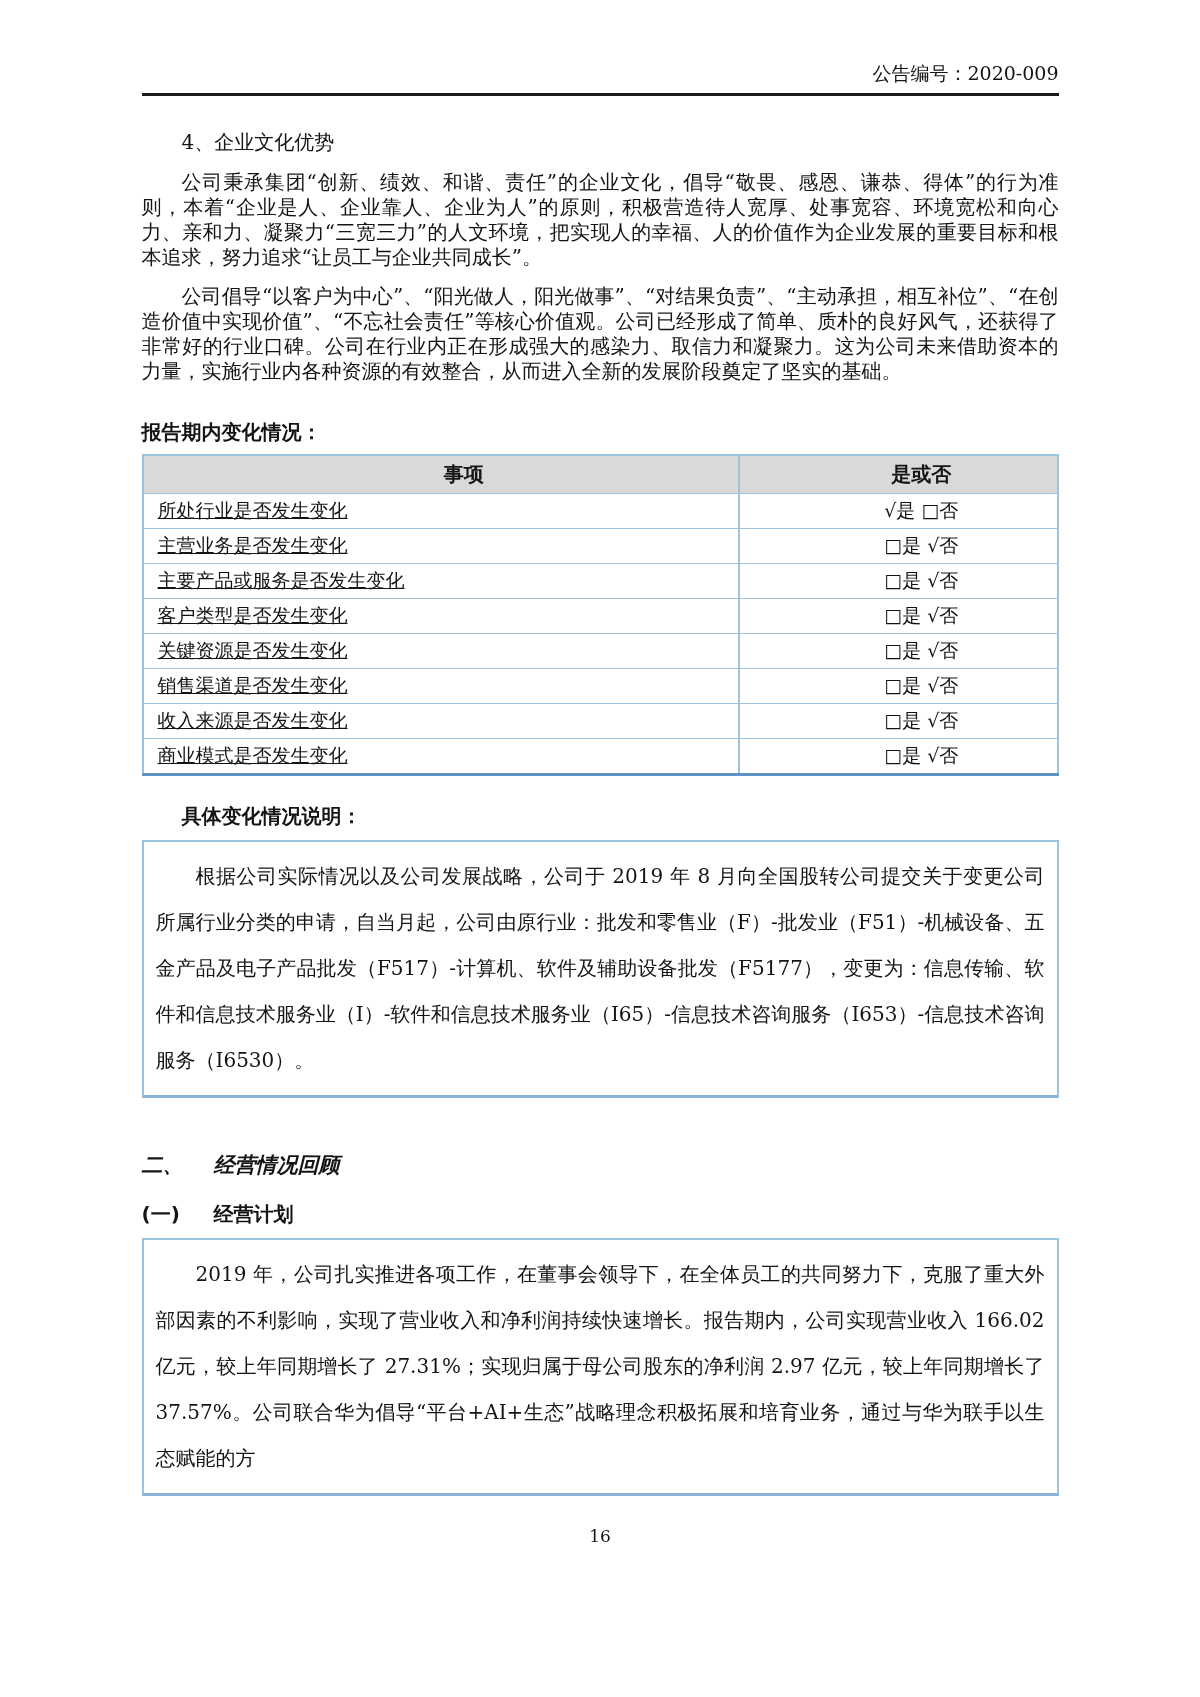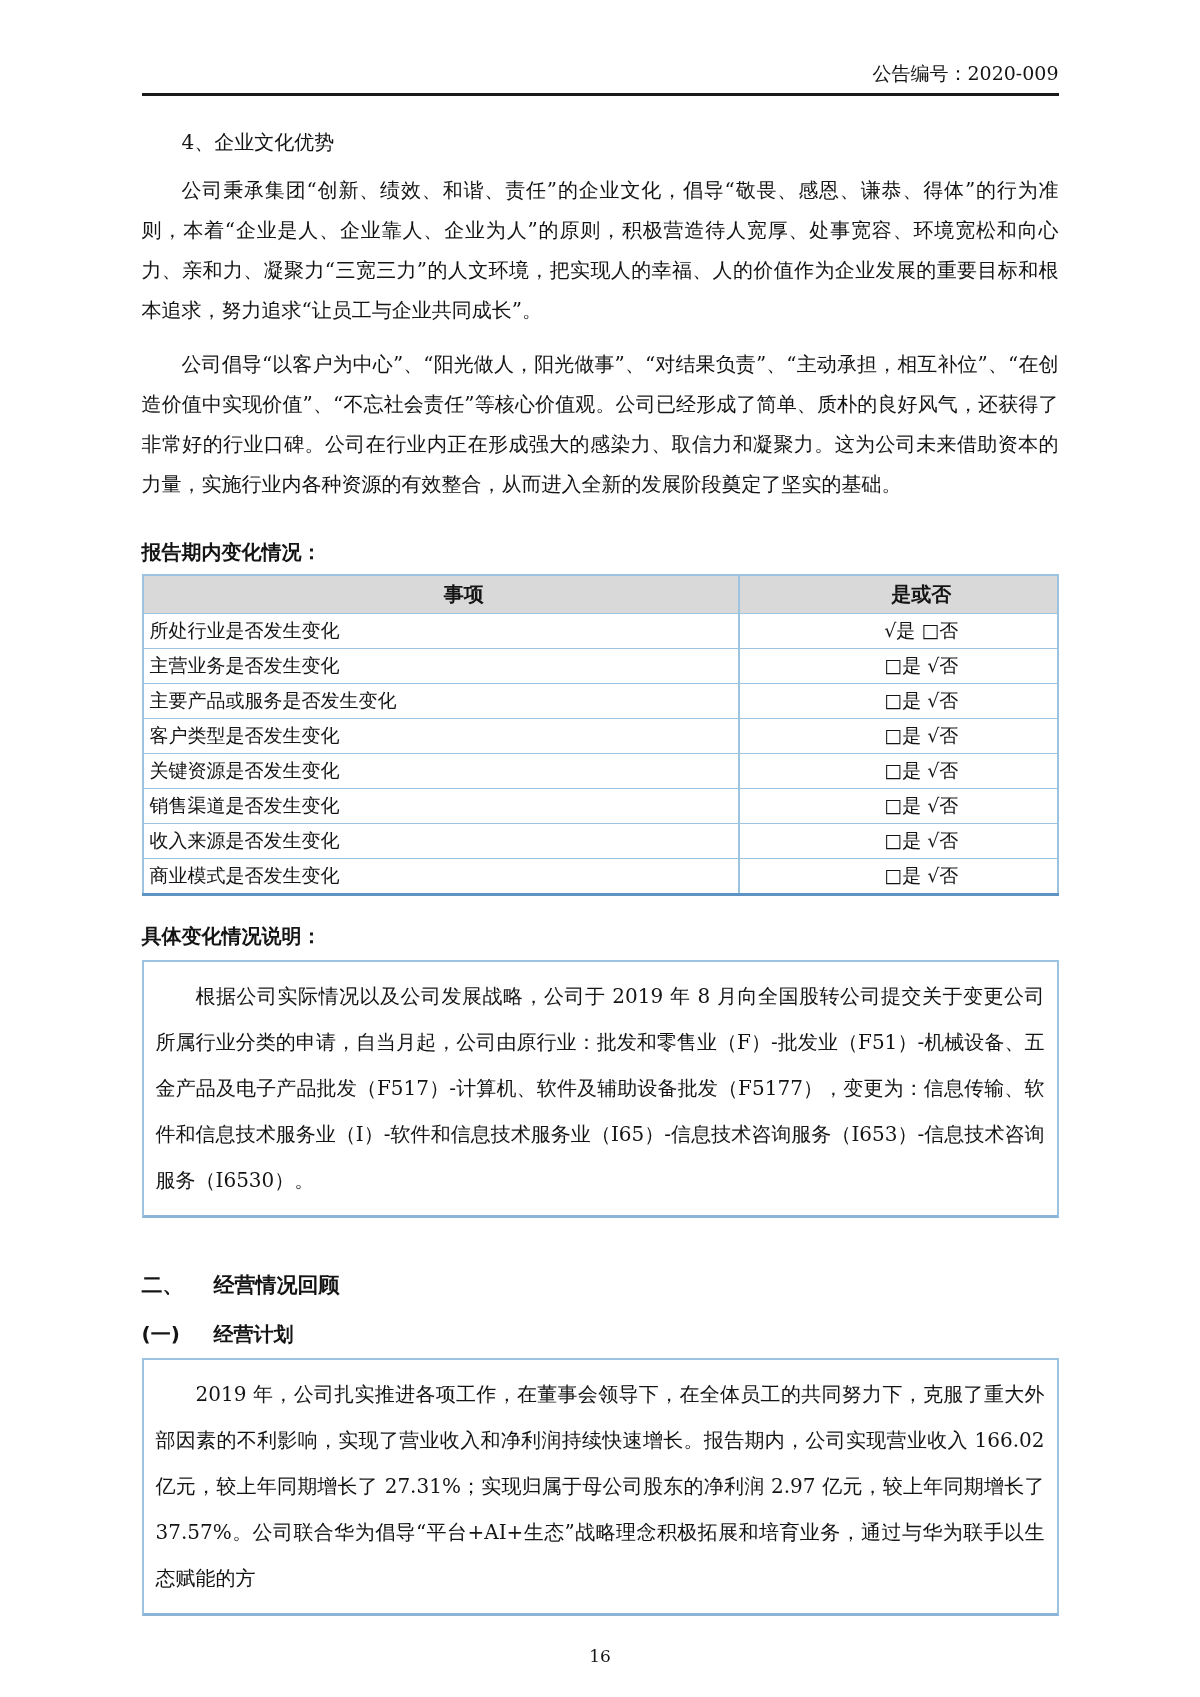--- a/index.html
+++ b/index.html
@@ -18,54 +18,54 @@
   .doc-header { text-align:right; font-size:19px; line-height:22px; padding-bottom:9px; }
   .header-rule { border:none; border-top:3px solid #1a1a1a; margin:0; }
 
   
   .sec-heading { margin:32px 0 0 0; font-size:20px; font-weight:normal; text-indent:2em; line-height:28px; }
 
   
   .para {
     margin:14px 0 0 0;
     font-size:20px;
-    line-height:40px;
+    line-height:25px;
     text-align:justify;
     text-indent:2em;
   }
 
   
   .bold-label {
     margin:34px 0 0 0;
     font-size:20px;
     font-weight:bold;
     font-family:"DejaVu Sans","Liberation Sans",sans-serif;
     line-height:28px;
   }
-  .bold-label.tight { margin-top:26px; }
+  .bold-label.tight { margin-top:26px;margin-left:40px; }
 
   
   table.chg {
     width:100%;
     border-collapse:collapse;
     margin-top:8px;
     border:2px solid #9cc3e0;
     border-bottom:3px solid #5f93c3;
   }
   table.chg th, table.chg td { border:1px solid #9cc3e0;padding-left:47px; }
   table.chg th {
     background:#d9d9d9;
     font-family:"DejaVu Sans","Liberation Sans",sans-serif;
     font-weight:bold;
     font-size:20px;
     height:35px;
     text-align:center;
   }
   table.chg td { font-size:19px; height:32px; }
-  table.chg td.item { padding-left:6px; text-align:left; border-right:2px solid #9cc3e0; }
+  table.chg td.item { padding-left:14px; text-align:left; border-right:2px solid #9cc3e0;text-decoration:underline; }
   table.chg th.item-h { border-right:2px solid #9cc3e0; }
   table.chg td.val { text-align:center; }
 
   
   .text-box {
     margin-top:10px;
     border:2px solid #9cc3e0;
     border-bottom:3px solid #8ab4d8;
     box-sizing:border-box;
     padding:11px 12px 12px 12px;
@@ -78,20 +78,21 @@
     text-indent:2em;
   }
 
   
   .h-major {
     margin:52px 0 0 0;
     font-size:21px;
     font-weight:bold;
     font-family:"DejaVu Sans","Liberation Sans",sans-serif;
     line-height:30px;
+    font-style:italic;
   }
   .h-major .num { display:inline-block; min-width:72px; }
   .h-minor {
     margin:20px 0 4px 0;
     font-size:20px;
     font-weight:bold;
     font-family:"DejaVu Sans","Liberation Sans",sans-serif;
     line-height:28px;
   }
   .h-minor .num { display:inline-block; min-width:72px; }

